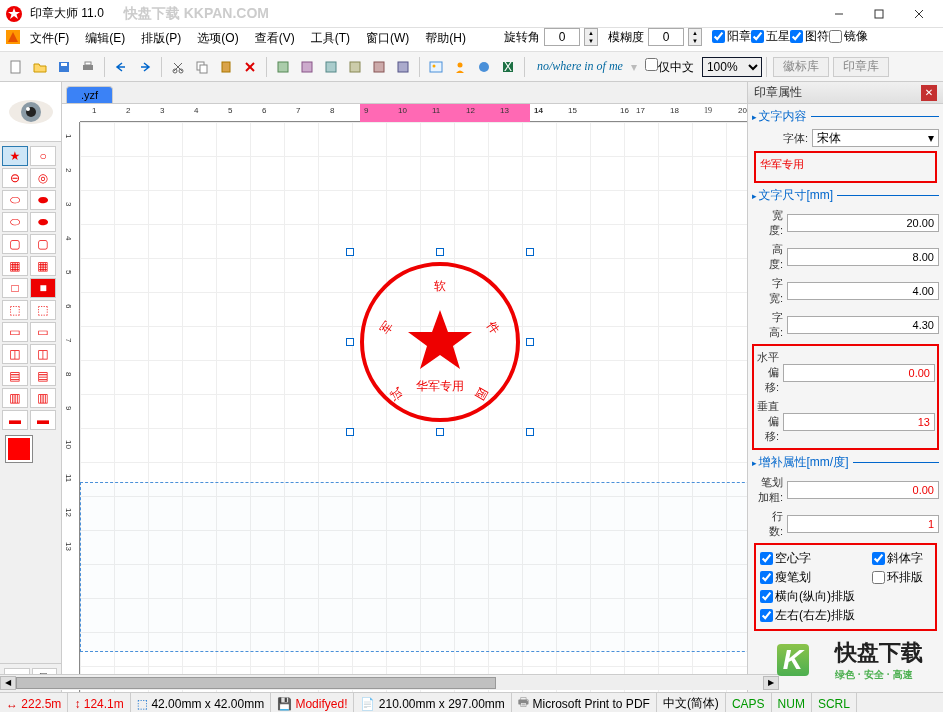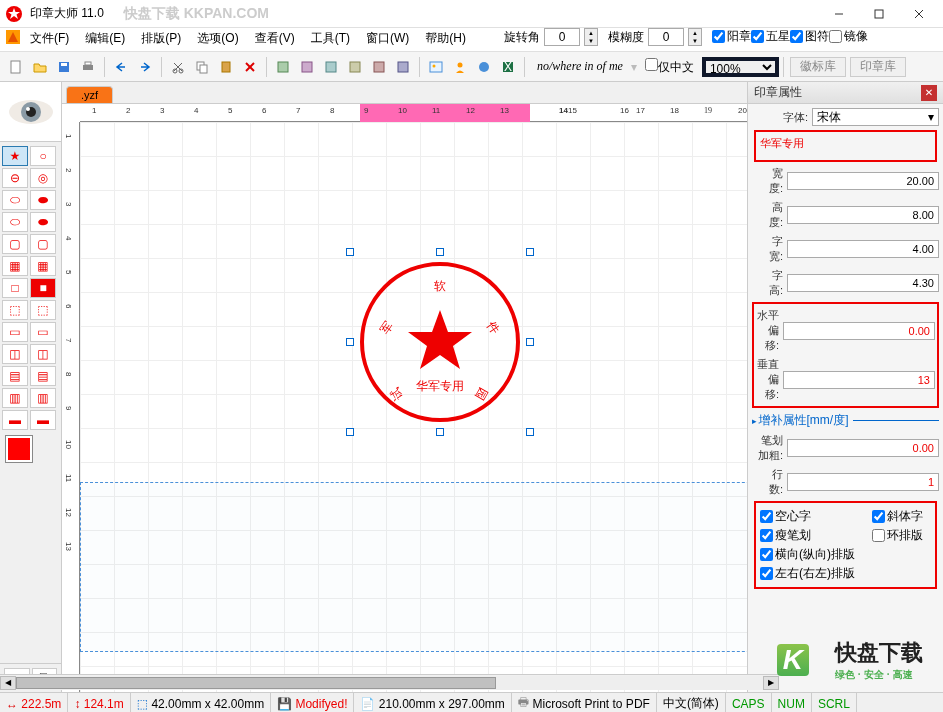--- a/index.html
+++ b/index.html
@@ -11,34 +11,34 @@
 .winbtn { width: 40px; height: 28px; display: flex; align-items: center; justify-content: center; cursor: pointer; }
 .menubar { height: 24px; display: flex; align-items: flex-start; padding: 0 4px; border-bottom: 1px solid #e0e0e0; }
 .menubar .mi { padding: 2px 8px; cursor: pointer; }
 .menubar .gap { width: 30px; }
 .menubar .ctrl { display: flex; align-items: center; gap: 4px; margin-right: 10px; }
 .menubar input[type=text] { width: 36px; height: 18px; border: 1px solid #aaa; text-align: center; }
 .menubar label.cb { display: flex; align-items: center; gap: 2px; cursor: pointer; }
 .toolbar1 { height: 30px; display: flex; align-items: center; padding: 0 4px; border-bottom: 1px solid #ccc; background: #f5f5f5; }
 .tbtn { width: 22px; height: 22px; margin: 0 1px; border: 1px solid transparent; display: flex; align-items: center; justify-content: center; cursor: pointer; border-radius: 2px; }
 .tsep { width: 1px; height: 20px; background: #ccc; margin: 0 4px; }
-.zoom-sel { width: 77px; height: 20px; border: 4px solid #0f172a; }
+.zoom-sel { width: 60px; height: 20px; border: 1px solid #0f172a; }
 .libbtn { width: 56px; height: 20px; border: 1px solid #ccc; background: #f0f0f0; margin: 0 2px; color: #888; display: flex; align-items: center; justify-content: center; cursor: pointer; }
 .main { display: flex; height: 610px; position: relative; }
 .leftpanel { width: 62px; background: #f0f0f0; border-right: 1px solid #ccc; display: flex; flex-direction: column; }
 .eye-area { height: 60px; background: #fff; border-bottom: 1px solid #ccc; display: flex; align-items: center; justify-content: center; }
 .stamp-tools { flex: 1; padding: 4px 2px; display: flex; flex-direction: column; gap: 2px; overflow: hidden; }
 .tool-row { display: flex; gap: 2px; }
 .stool { width: 26px; height: 20px; border: 1px solid #ccc; background: #fff; display: flex; align-items: center; justify-content: center; cursor: pointer; color: #e00; }
 .stool.sel { border-color: #2a7ab0; background: #cde6f7; }
 .color-swatch { width: 26px; height: 26px; background: #ff0000; border: 2px solid #fff; outline: 1px solid #888; margin: 4px; cursor: pointer; }
 .bottom-tools { padding: 4px; display: flex; gap: 2px; border-top: 1px solid #ccc; }
 .canvas-area { flex: 1; position: relative; background: #fff; overflow: hidden; }
 .tabs { height: 22px; background: #f0f0f0; border-bottom: 1px solid #ccc; display: flex; align-items: flex-end; padding-left: 4px; }
-.tab { padding: 2px 14px; background: #f97316; border: 1px solid #ccc; border-bottom: none; border-radius: 4px 4px 0 0; margin-right: 2px; cursor: pointer; font-size: 11px; }
+.tab { padding: 2px 14px; background: #3b82f6; border: 1px solid #ccc; border-bottom: none; border-radius: 4px 4px 0 0; margin-right: 2px; cursor: pointer; font-size: 11px; }
 .ruler-h { height: 18px; background: #fff; border-bottom: 1px solid #888; position: relative; font-size: 9px; color: #555; margin-left: 18px; }
 .ruler-h .sel-range { position: absolute; top: 0; height: 18px; background: #ff69b4; }
 .ruler-h .tick { position: absolute; top: 2px; font-size: 8px; color: #333; }
 .ruler-v { width: 18px; background: #fff; border-right: 1px solid #888; position: absolute; left: 0; top: 40px; bottom: 0; }
 .ruler-v .tick { position: absolute; left: 2px; font-size: 8px; color: #333; writing-mode: vertical-rl; }
 .canvas-inner { position: absolute; left: 18px; top: 40px; right: 0; bottom: 0; background-image: linear-gradient(#eee 1px, transparent 1px), linear-gradient(90deg, #eee 1px, transparent 1px); background-size: 34px 34px; }
 .stamp-obj { position: absolute; left: 270px; top: 130px; width: 180px; height: 180px; }
 .sel-handle { position: absolute; width: 8px; height: 8px; border: 1px solid #0066cc; background: #fff; }
 .proppanel { width: 196px; background: #f5f5f5; border-left: 1px solid #ccc; display: flex; flex-direction: column; }
 .prop-title { height: 22px; background: linear-gradient(#f0f0f0, #e0e0e0); border-bottom: 1px solid #ccc; display: flex; align-items: center; padding: 0 6px; font-weight: normal; color: #333; }
@@ -258,21 +258,21 @@
         <circle cx="7" cy="7" r="5" fill="#4a90d9"></circle>
       </svg>
     </div>
   <div class="tbtn">
       <svg width="14" height="14">
         <rect x="2" y="2" width="10" height="10" fill="#1d7044"></rect>
         <text x="7" y="11" text-anchor="middle" fill="#fff" font-size="9">X</text>
       </svg>
     </div>
   <div class="tsep"></div>
-  <span style="color:#000000;font-style:italic;font-family:cursive;padding:0 8px">no/where in of me</span>
+  <span style="color:#0369a1;font-style:italic;font-family:cursive;padding:0 8px">no/where in of me</span>
   <span style="color:#bbb">▾</span>
   <label class="cb" style="margin:0 8px"><input type="checkbox" style=""><span>仅中文</span></label>
   <select class="zoom-sel"><option>100%</option></select>
   <div class="tsep"></div>
   <div class="libbtn">徽标库</div>
   <div class="libbtn">印章库</div>
 </div>
 
 <div class="main">
 
@@ -358,21 +358,21 @@
         <span class="tick" style="left: 114px;">4</span>
         <span class="tick" style="left: 148px;">5</span>
         <span class="tick" style="left: 182px;">6</span>
         <span class="tick" style="left: 216px;">7</span>
         <span class="tick" style="left: 250px;">8</span>
         <span class="tick" style="left: 284px;">9</span>
         <span class="tick" style="left: 318px;">10</span>
         <span class="tick" style="left: 352px;">11</span>
         <span class="tick" style="left: 386px;">12</span>
         <span class="tick" style="left: 420px;">13</span>
-        <span class="tick" style="left: 479px; font-weight: bold;">14</span>
+        <span class="tick" style="left: 454px; font-weight: bold;">14</span>
         <span class="tick" style="left: 488px;">15</span>
         <span class="tick" style="left: 540px;">16</span>
         <span class="tick" style="left: 556px;">17</span>
         <span class="tick" style="left: 590px;">18</span>
         <span class="tick" style="left: 624px; font-family: Liberation Serif, serif;">19</span>
         <span class="tick" style="left: 658px;">20</span>
       </div>
     <div class="ruler-v">
         <span class="tick" style="top: 12px;">1</span>
         <span class="tick" style="top: 46px;">2</span>
@@ -413,29 +413,37 @@
       </div>
     </div>
   </div>
 
   <div class="proppanel">
     <div class="prop-title">
       <span>印章属性</span>
       <div class="close">✕</div>
     </div>
     <div class="prop-section">
+      <div class="prop-header">
+          <span>文字内容</span>
+          <div class="line"></div>
+        </div>
       <div class="prop-row">
         <label>字体:</label>
         <div class="font-combo">
             <span>宋体</span>
             <span>▾</span>
           </div>
       </div>
       <div class="text-content">华军专用</div>
 
+      <div class="prop-header">
+          <span>文字尺寸[mm]</span>
+          <div class="line"></div>
+        </div>
       <div class="prop-row">
           <label>宽　度:</label>
           <input type="text" value="20.00" style="">
         </div>
       <div class="prop-row">
           <label>高　度:</label>
           <input type="text" value="8.00" style="">
         </div>
       <div class="prop-row">
           <label>字　宽:</label>

